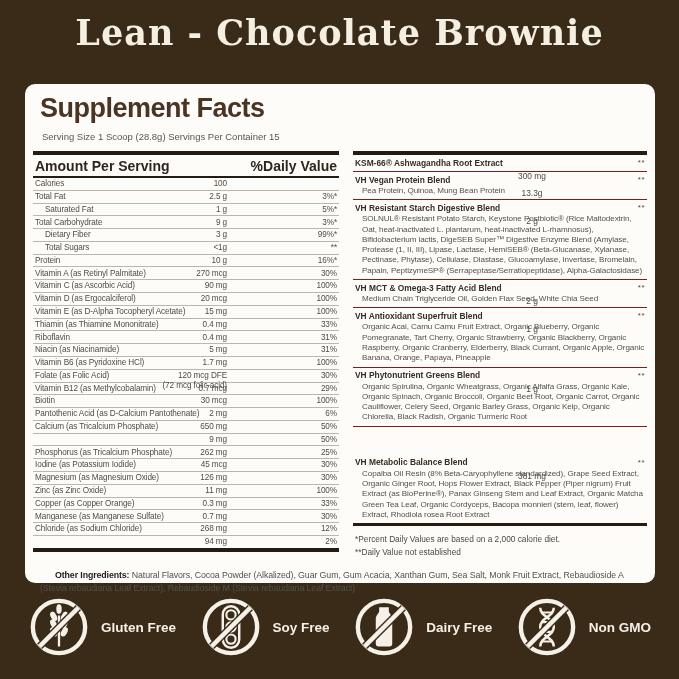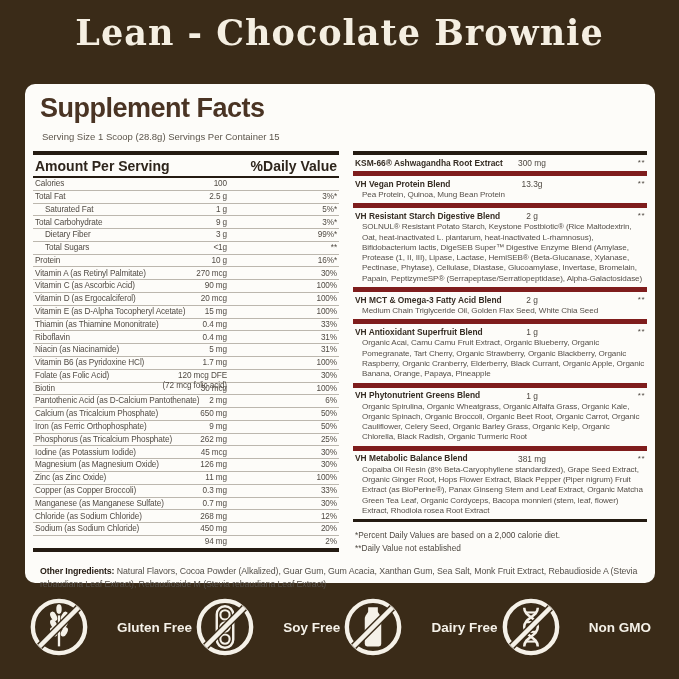--- a/index.html
+++ b/index.html
@@ -1,17 +1,17 @@
 <!DOCTYPE html>
 <html><head>
 <meta charset="utf-8">
 <style>
   html,body{margin:0;padding:0;}
   body{width:679px;height:679px;background:#3a2b18;font-family:"Liberation Sans",sans-serif;}
-  .page{position:relative;width:679px;height:679px;background:#3a2b18;overflow:hidden;}
+  .page{position:relative;width:679px;height:679px;background:#3a2b18;overflow:hidden;border-radius:32px;}
 
   .title{position:absolute;top:12px;left:0;right:0;text-align:center;
     font-family:"DejaVu Serif",serif;font-weight:700;font-size:35px;color:#f5efe2;letter-spacing:1px;}
 
   .card{position:absolute;left:25px;top:84px;width:630px;height:499px;background:#fdfcf9;border-radius:10px;box-sizing:border-box;}
 
   .sf-title{margin:9px 0 0 15px;font-size:27px;font-weight:900;color:#4a3424;letter-spacing:-0.5px;}
   .serving{margin:7px 0 0 17px;font-size:9.5px;color:#5c554b;}
 
   .columns{display:flex;margin:9px 8px 0 8px;gap:14px;}
@@ -26,34 +26,34 @@
 
   .n-row{position:relative;font-size:8.2px;color:#514b44;border-bottom:1px solid #bcb7ae;
     padding:1.2px 2px 1px 2px;line-height:9.6px;min-height:9.6px;letter-spacing:-0.1px;}
   .n-row.indent .n-name{padding-left:10px;}
   .n-name{display:block;white-space:nowrap;}
   .n-amt{position:absolute;right:112px;top:1.2px;text-align:right;white-space:nowrap;}
   .n-amt div{text-align:right;}
   .n-dv{position:absolute;right:2px;top:1.2px;white-space:nowrap;}
   .n-row:last-child{border-bottom:none;}
 
-  .blend{border-bottom:5px solid #7f1d1d;padding:1px 0 2px 0;}
-  .blend:last-child{border-bottom:none;}
+  .blend{border-bottom:1px solid #7f1d1d;padding:1px 0 2px 0;}
+  .blend:last-child{border-bottom:none;margin-top:28px;}
   .b-head{position:relative;font-weight:bold;font-size:8.4px;color:#362d24;padding:1.5px 2px 1px 2px;line-height:10.5px;}
-  .b-amt{position:absolute;right:80px;top:2px;width:70px;text-align:center;font-weight:normal;color:#4f4942;}
+  .b-amt{position:absolute;right:80px;top:15px;width:70px;text-align:center;font-weight:normal;color:#4f4942;}
   .b-dv{position:absolute;right:2px;top:2px;font-size:8px;letter-spacing:0.5px;color:#4f4942;font-weight:normal;}
   .b-ing{font-size:8.1px;line-height:10.3px;color:#56504a;padding:0 2px 1px 9px;letter-spacing:-0.1px;}
 
   .footnotes{margin-top:7px;font-size:8.3px;color:#4f4942;line-height:12.5px;padding-left:2px;}
 
   .other{margin:11px 15px 0 15px;font-size:8.8px;line-height:12.5px;color:#55504a;letter-spacing:-0.1px;}
-  .other b{color:#241b12;}
+  .other b{color:#241b12;margin-left:15px;}
 
   .badges{position:absolute;left:28px;right:28px;top:596px;display:flex;justify-content:space-between;align-items:center;}
-  .badge{display:flex;align-items:center;gap:27px;}
+  .badge{display:flex;align-items:center;gap:11px;}
   .badge svg{width:62px;height:62px;display:block;}
   .badge-label{font-size:13.5px;font-weight:bold;color:#f5f1e8;white-space:nowrap;}
 </style>
 </head>
 <body>
 
 <div class="page">
 
   <div class="title">Lean - Chocolate Brownie</div>
 
@@ -148,36 +148,40 @@
             </div>
             <div class="n-row">
               <span class="n-name">Folate (as Folic Acid)</span>
               <span class="n-amt">
                 <div>120 mcg DFE</div>
                 <div>(72 mcg folic acid)</div>
               </span>
               <span class="n-dv">30%</span>
             </div>
             <div class="n-row">
+              <span class="n-name">Vitamin B12 (as Methylcobalamin)</span>
+              <span class="n-amt">0.7 mcg</span>
+              <span class="n-dv">29%</span>
+            </div>
+            <div class="n-row">
               <span class="n-name">Biotin</span>
               <span class="n-amt">30 mcg</span>
               <span class="n-dv">100%</span>
             </div>
             <div class="n-row">
               <span class="n-name">Pantothenic Acid (as D-Calcium Pantothenate)</span>
               <span class="n-amt">2 mg</span>
               <span class="n-dv">6%</span>
             </div>
             <div class="n-row">
               <span class="n-name">Calcium (as Tricalcium Phosphate)</span>
               <span class="n-amt">650 mg</span>
               <span class="n-dv">50%</span>
             </div>
             <div class="n-row">
-              <span class="n-name">Iron (as Ferric Orthophosphate)</span>
               <span class="n-amt">9 mg</span>
               <span class="n-dv">50%</span>
             </div>
             <div class="n-row">
               <span class="n-name">Phosphorus (as Tricalcium Phosphate)</span>
               <span class="n-amt">262 mg</span>
               <span class="n-dv">25%</span>
             </div>
             <div class="n-row">
               <span class="n-name">Iodine (as Potassium Iodide)</span>
@@ -188,38 +192,33 @@
               <span class="n-name">Magnesium (as Magnesium Oxide)</span>
               <span class="n-amt">126 mg</span>
               <span class="n-dv">30%</span>
             </div>
             <div class="n-row">
               <span class="n-name">Zinc (as Zinc Oxide)</span>
               <span class="n-amt">11 mg</span>
               <span class="n-dv">100%</span>
             </div>
             <div class="n-row">
-              <span class="n-name">Copper (as Copper Broccoli)</span>
+              <span class="n-name">Copper (as Copper Orange)</span>
               <span class="n-amt">0.3 mg</span>
               <span class="n-dv">33%</span>
             </div>
             <div class="n-row">
               <span class="n-name">Manganese (as Manganese Sulfate)</span>
               <span class="n-amt">0.7 mg</span>
               <span class="n-dv">30%</span>
             </div>
             <div class="n-row">
               <span class="n-name">Chloride (as Sodium Chloride)</span>
               <span class="n-amt">268 mg</span>
               <span class="n-dv">12%</span>
-            </div>
-            <div class="n-row">
-              <span class="n-name">Sodium (as Sodium Chloride)</span>
-              <span class="n-amt">450 mg</span>
-              <span class="n-dv">20%</span>
             </div>
             <div class="n-row">
               <span class="n-amt">94 mg</span>
               <span class="n-dv">2%</span>
             </div>
           </div>
         <div class="bar-thick"></div>
       </div>
 
       <div class="col-right">

